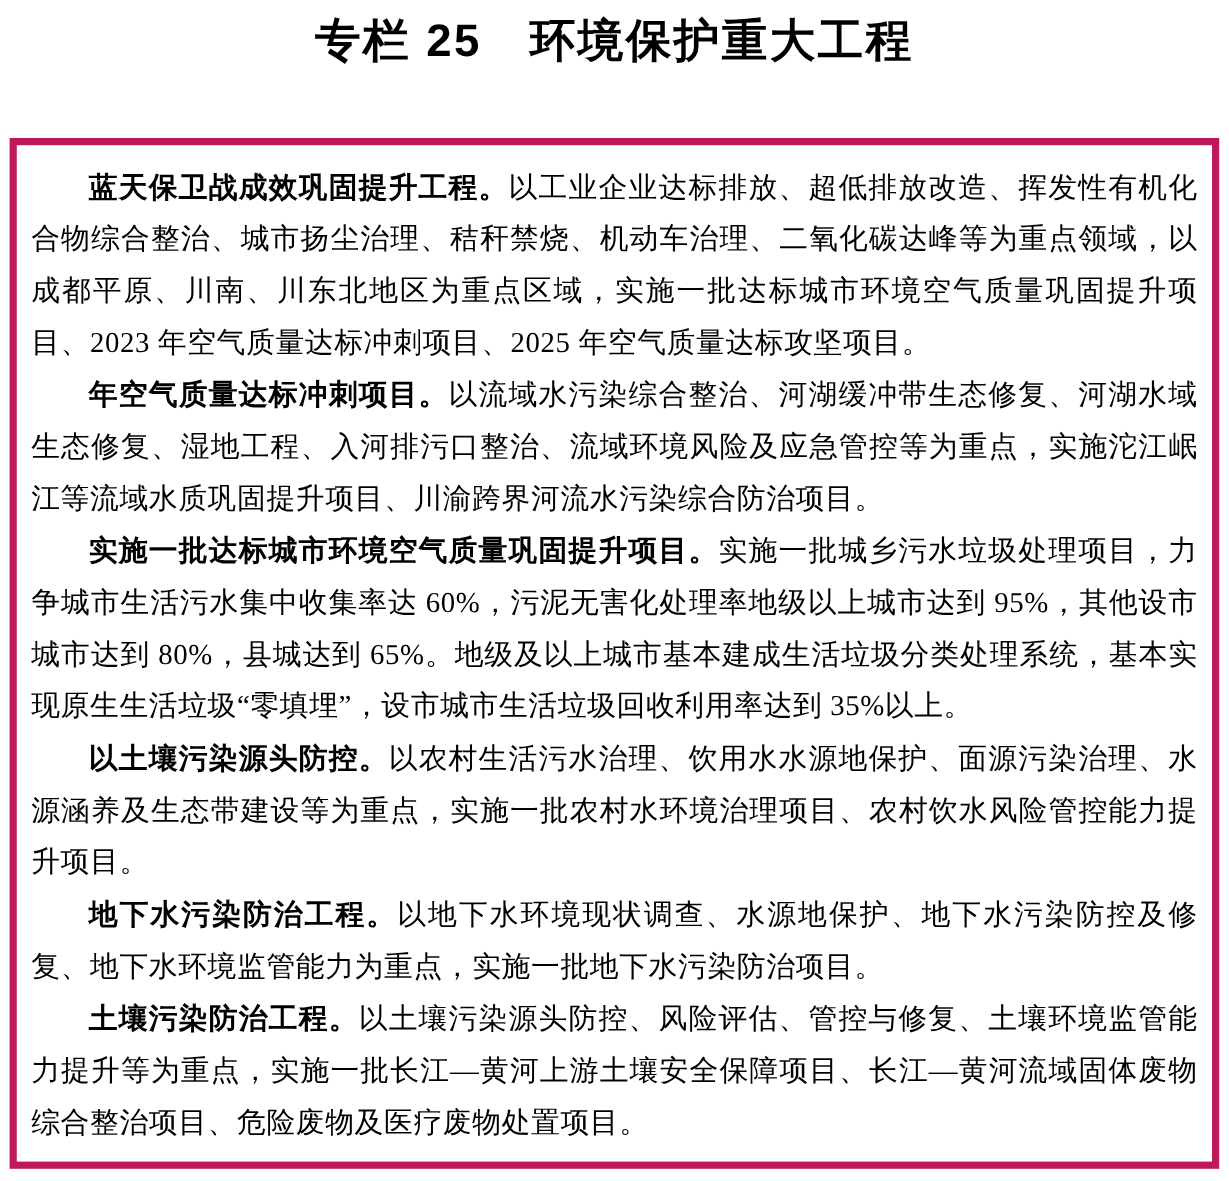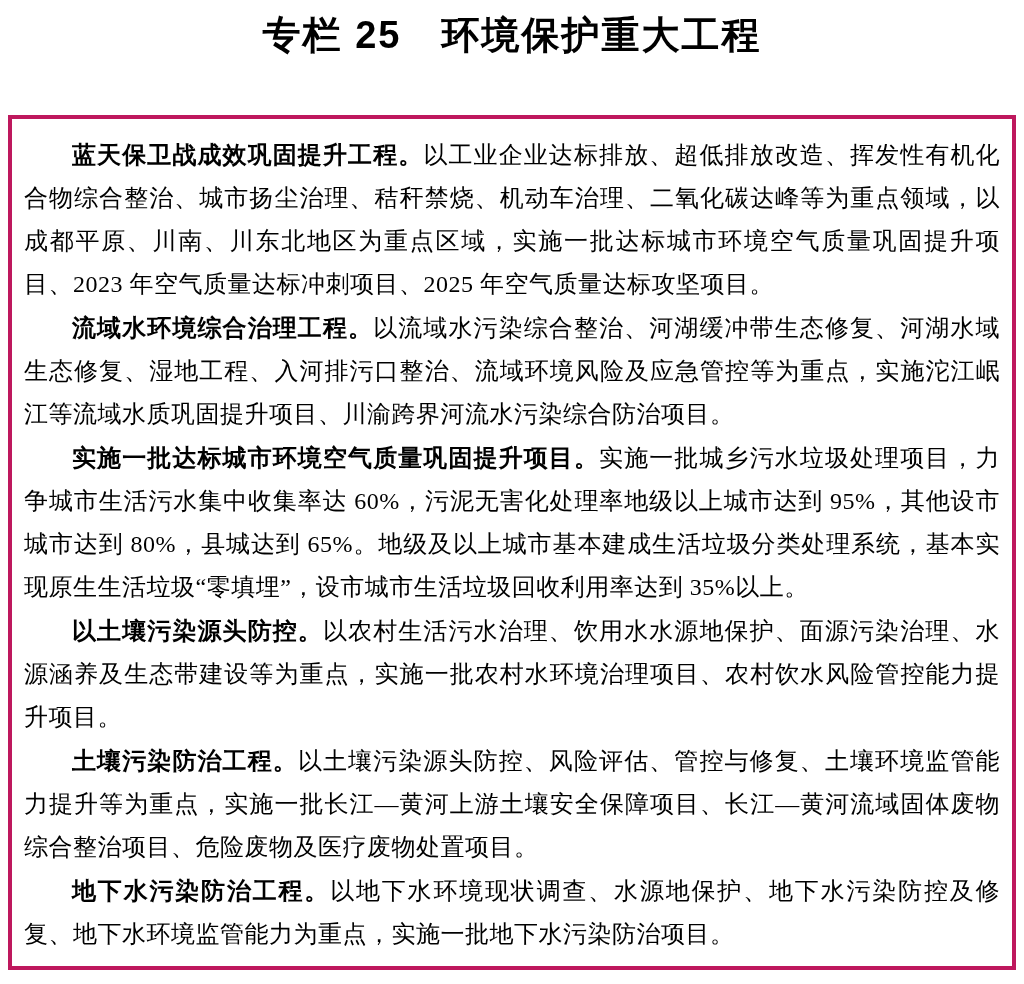--- a/index.html
+++ b/index.html
@@ -21,21 +21,21 @@
     line-height: 44px;
     text-align: center;
     font-family: "Liberation Sans", sans-serif;
     font-weight: bold;
     font-size: 38px;
     letter-spacing: 2px;
     white-space: pre;
   }
   .content-box {
     margin: 58px 8px 0 8px;
-    border: 4px solid #be185d;
+    border: 6px solid #be185d;
     padding: 14px 12px 10px 12px;
     min-height: 818px;
     box-sizing: content-box;
     background: #ffffff;
   }
   .content-box p {
     margin: 0;
     text-indent: 2em;
     font-size: 24px;
     line-height: 43px;
@@ -57,32 +57,32 @@
 
 <div class="page-title">专栏 25　环境保护重大工程</div>
 
 <div class="content-box">
 
   <p>
     <span class="paragraph-lead">蓝天保卫战成效巩固提升工程。</span><span class="paragraph-body">以工业企业达标排放、超低排放改造、挥发性有机化合物综合整治、城市扬尘治理、秸秆禁烧、机动车治理、二氧化碳达峰等为重点领域，以成都平原、川南、川东北地区为重点区域，实施一批达标城市环境空气质量巩固提升项目、2023 年空气质量达标冲刺项目、2025 年空气质量达标攻坚项目。</span>
   </p>
 
   <p>
-    <span class="paragraph-lead">流域水环境综合治理工程。</span><span class="paragraph-body">以流域水污染综合整治、河湖缓冲带生态修复、河湖水域生态修复、湿地工程、入河排污口整治、流域环境风险及应急管控等为重点，实施沱江岷江等流域水质巩固提升项目、川渝跨界河流水污染综合防治项目。</span>
+    <span class="paragraph-lead">年空气质量达标冲刺项目。</span><span class="paragraph-body">以流域水污染综合整治、河湖缓冲带生态修复、河湖水域生态修复、湿地工程、入河排污口整治、流域环境风险及应急管控等为重点，实施沱江岷江等流域水质巩固提升项目、川渝跨界河流水污染综合防治项目。</span>
   </p>
 
   <p>
     <span class="paragraph-lead">实施一批达标城市环境空气质量巩固提升项目。</span><span class="paragraph-body">实施一批城乡污水垃圾处理项目，力争城市生活污水集中收集率达 60%，污泥无害化处理率地级以上城市达到 95%，其他设市城市达到 80%，县城达到 65%。地级及以上城市基本建成生活垃圾分类处理系统，基本实现原生生活垃圾“零填埋”，设市城市生活垃圾回收利用率达到 35%以上。</span>
   </p>
 
   <p>
     <span class="paragraph-lead">以土壤污染源头防控。</span><span class="paragraph-body">以农村生活污水治理、饮用水水源地保护、面源污染治理、水源涵养及生态带建设等为重点，实施一批农村水环境治理项目、农村饮水风险管控能力提升项目。</span>
   </p>
 
   <p>
-    <span class="paragraph-lead">土壤污染防治工程。</span><span class="paragraph-body">以土壤污染源头防控、风险评估、管控与修复、土壤环境监管能力提升等为重点，实施一批长江—黄河上游土壤安全保障项目、长江—黄河流域固体废物综合整治项目、危险废物及医疗废物处置项目。</span>
+    <span class="paragraph-lead">地下水污染防治工程。</span><span class="paragraph-body">以地下水环境现状调查、水源地保护、地下水污染防控及修复、地下水环境监管能力为重点，实施一批地下水污染防治项目。</span>
   </p>
 
   <p>
-    <span class="paragraph-lead">地下水污染防治工程。</span><span class="paragraph-body">以地下水环境现状调查、水源地保护、地下水污染防控及修复、地下水环境监管能力为重点，实施一批地下水污染防治项目。</span>
+    <span class="paragraph-lead">土壤污染防治工程。</span><span class="paragraph-body">以土壤污染源头防控、风险评估、管控与修复、土壤环境监管能力提升等为重点，实施一批长江—黄河上游土壤安全保障项目、长江—黄河流域固体废物综合整治项目、危险废物及医疗废物处置项目。</span>
   </p>
 
 </div>
 
 </body></html>

